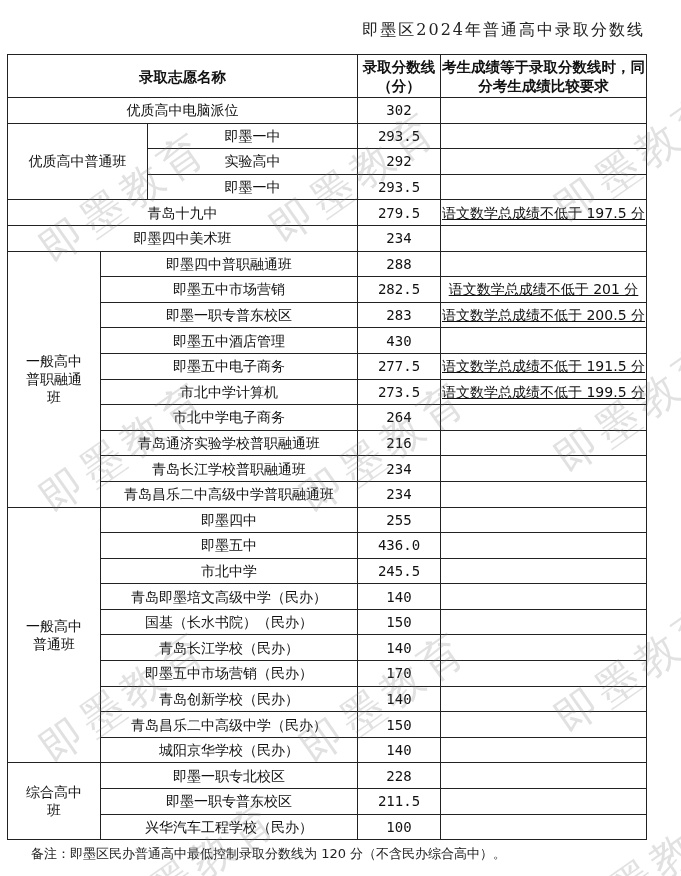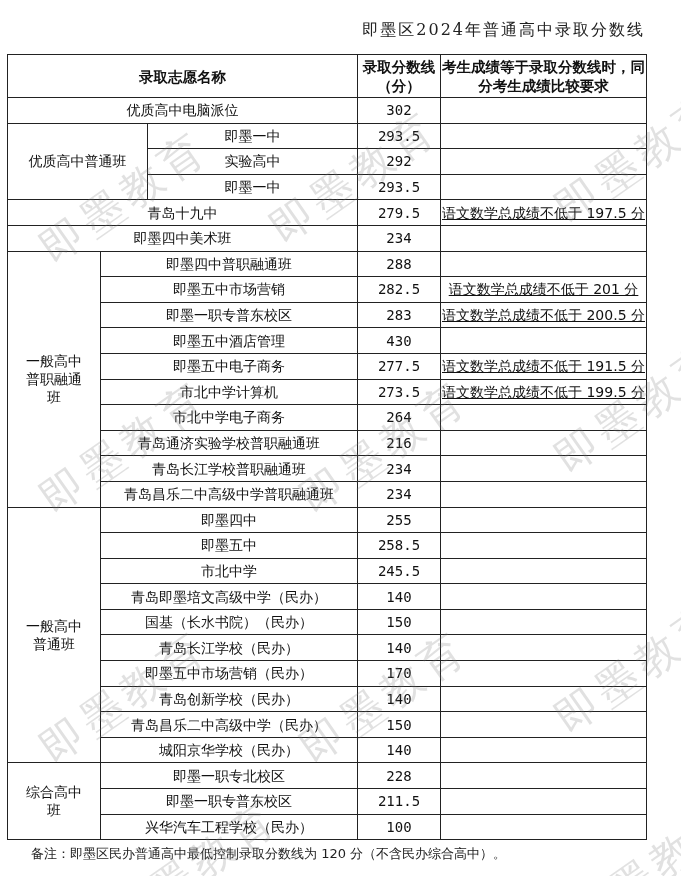--- a/index.html
+++ b/index.html
@@ -143,21 +143,21 @@
   </tr>
 
   <tr>
     <td rowspan="10" style="white-space:normal; padding:0 16px;"><span>一般高中普通班</span></td>
     <td colspan="2">即墨四中</td>
     <td class="score">255</td>
     <td class="req"></td>
   </tr>
   <tr>
     <td colspan="2">即墨五中</td>
-    <td class="score">258.5</td>
+    <td class="score">436.0</td>
     <td class="req"></td>
   </tr>
   <tr>
     <td colspan="2">市北中学</td>
     <td class="score">245.5</td>
     <td class="req"></td>
   </tr>
   <tr>
     <td colspan="2">青岛即墨培文高级中学（民办）</td>
     <td class="score">140</td>

